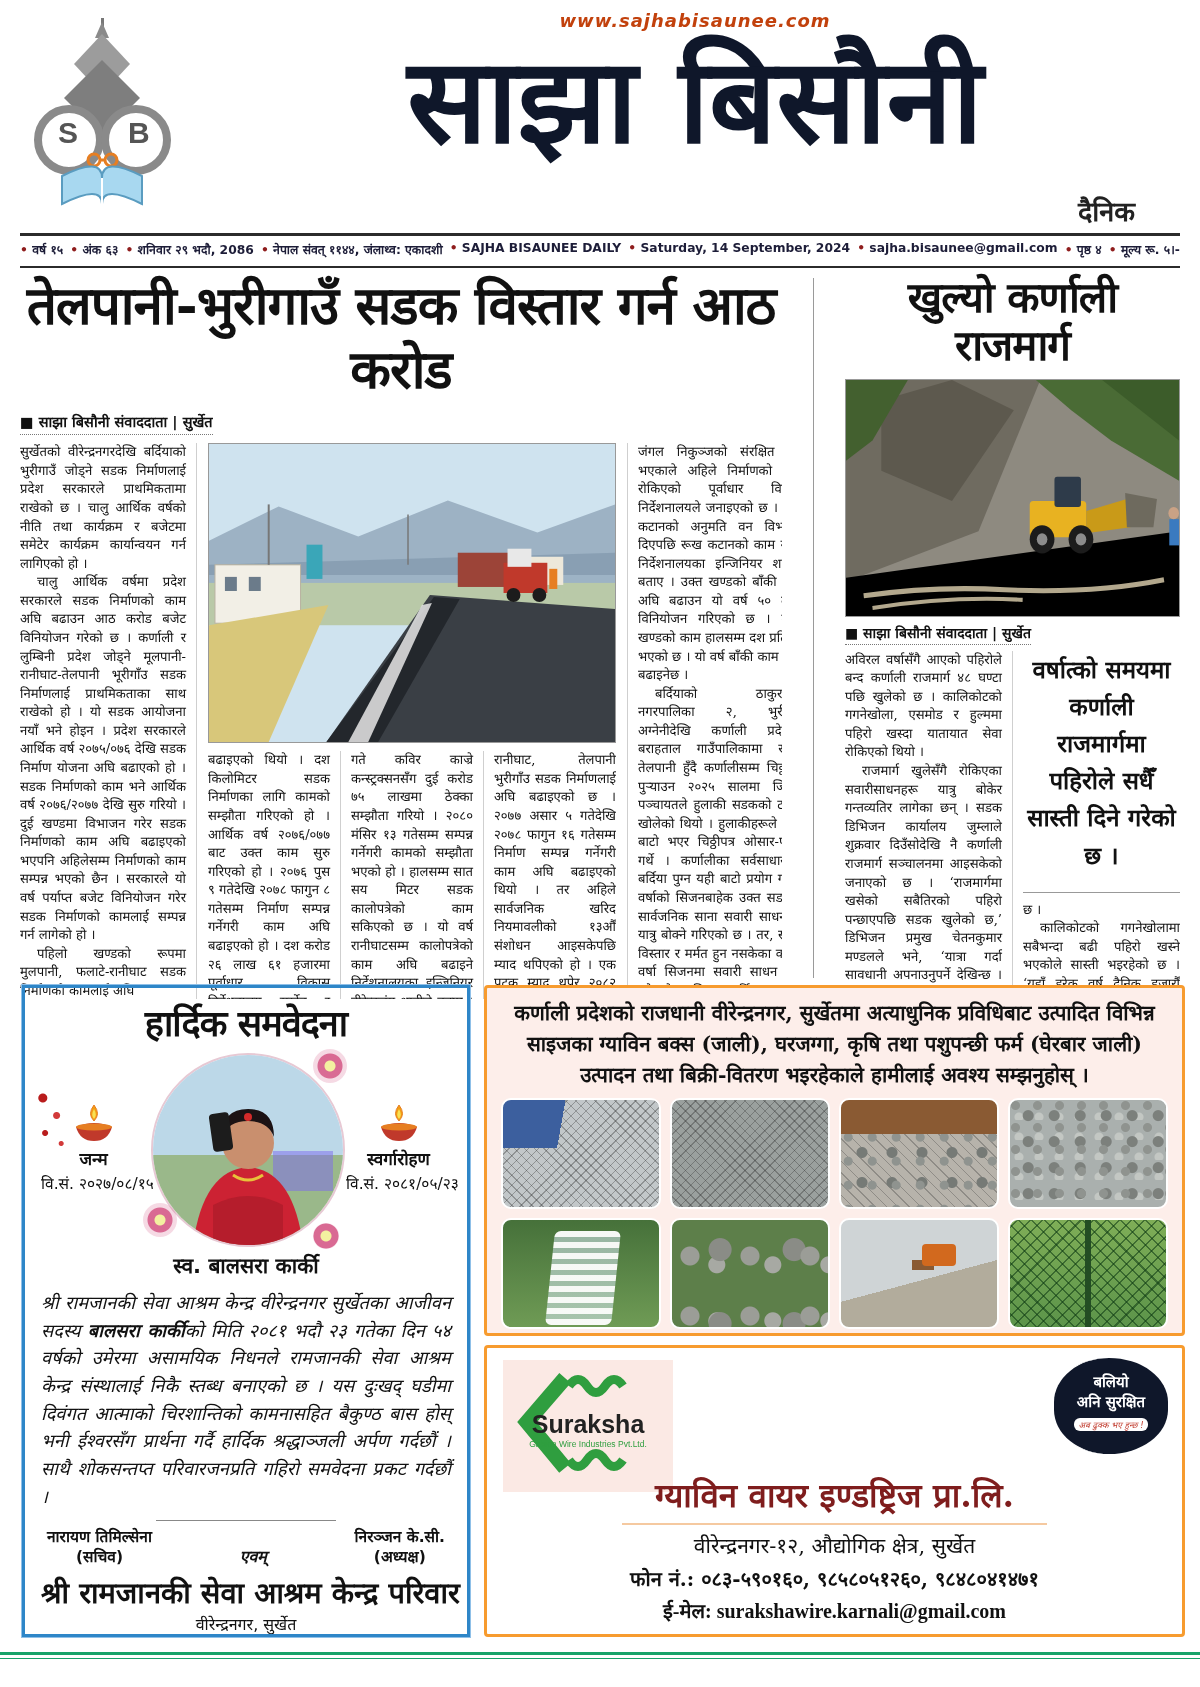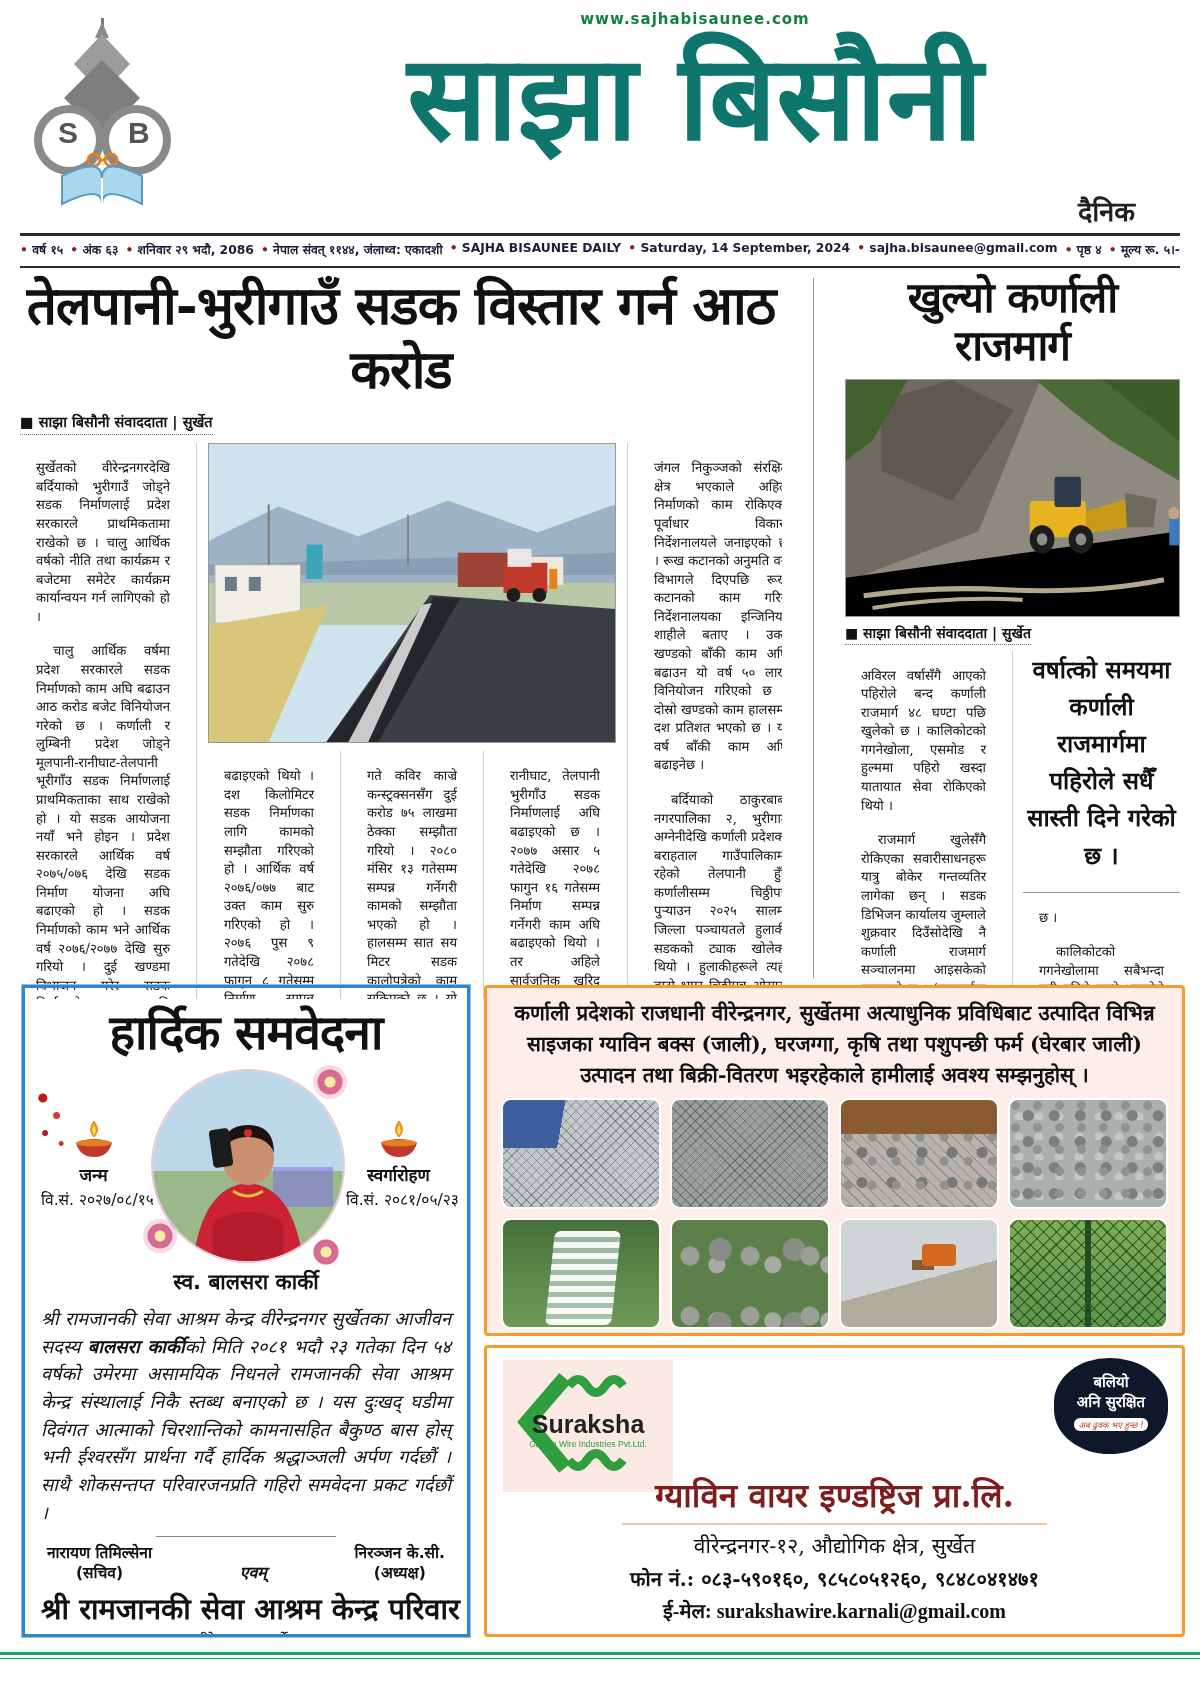--- a/index.html
+++ b/index.html
@@ -6,22 +6,22 @@
   .page{position:relative;width:1200px;height:1687px;margin:0 auto;background:#ffffff;
         font-family:"DejaVu Sans",sans-serif;color:#111;overflow:hidden;}
 
   
   .masthead{position:absolute;top:10px;left:20px;right:20px;height:220px;}
   .logo{position:absolute;left:8px;top:8px;width:150px;height:200px;}
   .logo-letter{position:absolute;font-weight:bold;font-size:30px;color:#555;font-family:"Liberation Sans",sans-serif;}
   .logo-letter.sl{left:30px;top:98px;}
   .logo-letter.sr{left:100px;top:98px;}
   .mast-center{position:absolute;left:190px;right:0;top:0;text-align:center;}
-  .mast-url{font-size:15px;font-weight:bold;color:#15803d;letter-spacing:1px;}
-  .mast-title{font-size:118px;line-height:1.18;font-weight:bold;color:#0f766e;
+  .mast-url{font-size:18px;font-weight:bold;color:#c2410c;letter-spacing:1px;font-style:italic;}
+  .mast-title{font-size:118px;line-height:1.18;font-weight:bold;color:#0f172a;
               font-family:"DejaVu Serif",serif;white-space:nowrap;}
   .mast-daily{position:absolute;right:45px;top:182px;font-size:27px;font-weight:bold;color:#222;}
   .rule-thick{position:absolute;top:233px;left:20px;right:20px;border-top:3px solid #2b2b2b;}
   .infobar{position:absolute;top:241px;left:20px;right:20px;display:flex;justify-content:space-between;
            font-size:12.3px;font-weight:bold;color:#1d1d38;white-space:nowrap;}
   .info-item::before{content:"• ";color:#8f1d1d;}
   .rule-thin{position:absolute;top:266px;left:20px;right:20px;border-top:2px solid #2b2b2b;}
 
   
   .mainwrap{position:absolute;top:274px;left:20px;right:20px;height:704px;display:flex;gap:22px;}
@@ -35,41 +35,41 @@
           padding-bottom:3px;display:inline-block;}
   .article-body{margin-top:8px;display:flex;height:556px;overflow:hidden;}
   .colA,.colE{width:166px;flex:none;}
   .colA{margin-right:11px;border-right:1px solid #cfcfcf;padding-right:10px;}
   .colE{margin-left:11px;border-left:1px solid #cfcfcf;padding-left:10px;}
   .mid{width:408px;flex:none;display:flex;flex-direction:column;}
   .photo-main{height:298px;border:1px solid #999;flex:none;}
   .mid-cols{display:flex;flex:1;margin-top:8px;overflow:hidden;}
   .mid-col{flex:1;min-width:0;}
   .mid-col + .mid-col{border-left:1px solid #cfcfcf;margin-left:10px;padding-left:10px;}
-  .news p{margin:16px;font-size:13.1px;line-height:1.42;text-align:justify;
+  .news p{margin:0;font-size:13.1px;line-height:1.42;text-align:justify;
           font-family:"DejaVu Serif",serif;}
   .news p + p{text-indent:17px;}
 
   .k-headline{font-size:42px;font-weight:bold;line-height:1.15;text-align:center;
               font-family:"DejaVu Serif",serif;letter-spacing:-1px;}
   .photo-k{margin-top:8px;height:236px;border:1px solid #999;}
   .k-byline{margin-top:6px;font-size:14px;font-weight:bold;border-bottom:1px dotted #777;
             padding-bottom:2px;display:inline-block;}
   .k-body{margin-top:6px;display:flex;height:372px;overflow:hidden;}
   .k-col{flex:1;min-width:0;}
   .k-col + .k-col{border-left:1px solid #cfcfcf;margin-left:10px;padding-left:10px;}
   .pull-quote{font-size:24px;font-weight:bold;line-height:1.55;text-align:center;
               font-family:"DejaVu Serif",serif;border-bottom:1px solid #999;
               padding-bottom:18px;margin-bottom:8px;}
 
   
   .bottom{position:absolute;top:985px;left:22px;right:15px;display:flex;gap:14px;}
   .condolence{width:448px;flex:none;height:652px;border:3px solid #2e86c8;outline:1px solid #8fc0e8;
               position:relative;padding:10px 16px;box-sizing:border-box;overflow:hidden;text-align:center;}
-  .cond-title{font-size:48px;font-weight:bold;font-family:"DejaVu Serif",serif;letter-spacing:-1px;}
+  .cond-title{font-size:36px;font-weight:bold;font-family:"DejaVu Serif",serif;letter-spacing:-1px;}
   .cond-row{margin-top:6px;display:flex;align-items:center;justify-content:space-between;}
   .cond-side{width:105px;flex:none;}
   .cond-label{font-size:17px;font-weight:bold;margin-top:4px;}
   .cond-date{font-size:15.5px;margin-top:2px;white-space:nowrap;}
   .portrait-wrap{position:relative;width:190px;height:190px;flex:none;}
   .portrait{width:190px;height:190px;border-radius:50%;overflow:hidden;border:2px solid #e7c9d4;}
   .flower{position:absolute;width:34px;height:34px;border-radius:50%;
           background:radial-gradient(circle at 50% 50%, #f3f0a0 0 5px, #d96a93 6px 12px, rgba(217,106,147,.25) 13px 17px);}
   .fl1{right:-6px;top:-4px;} .fl2{left:-8px;bottom:6px;} .fl3{right:2px;bottom:-6px;width:26px;height:26px;}
   .splat{position:absolute;left:4px;top:96px;width:46px;height:70px;

